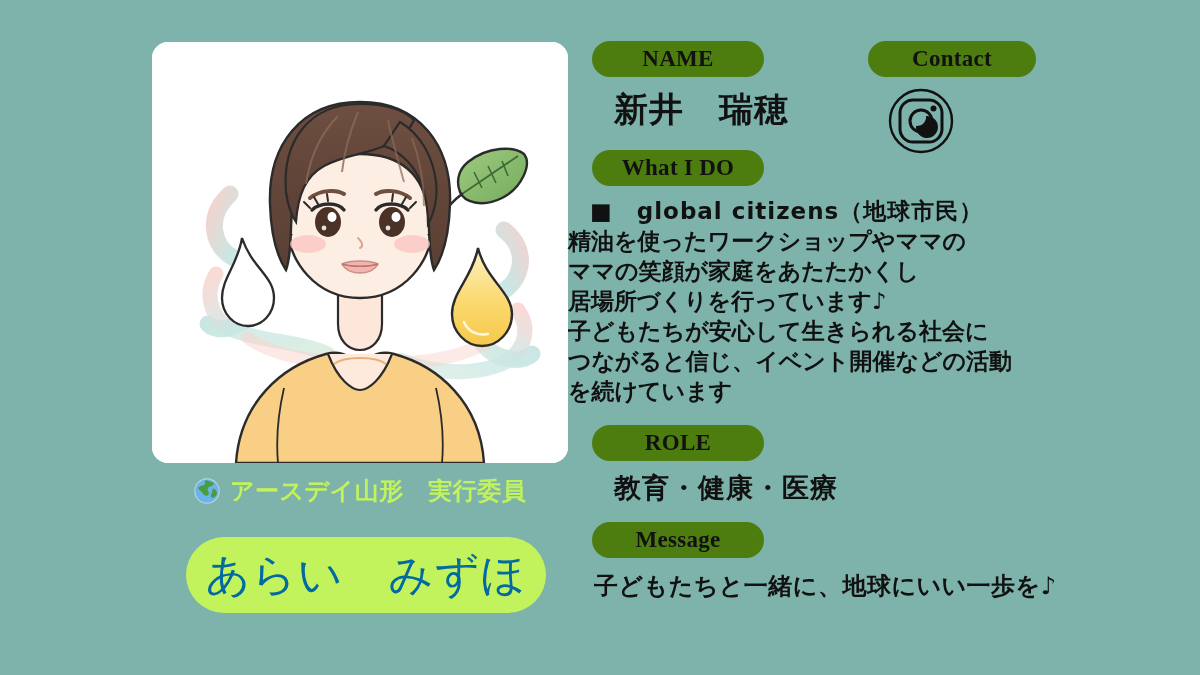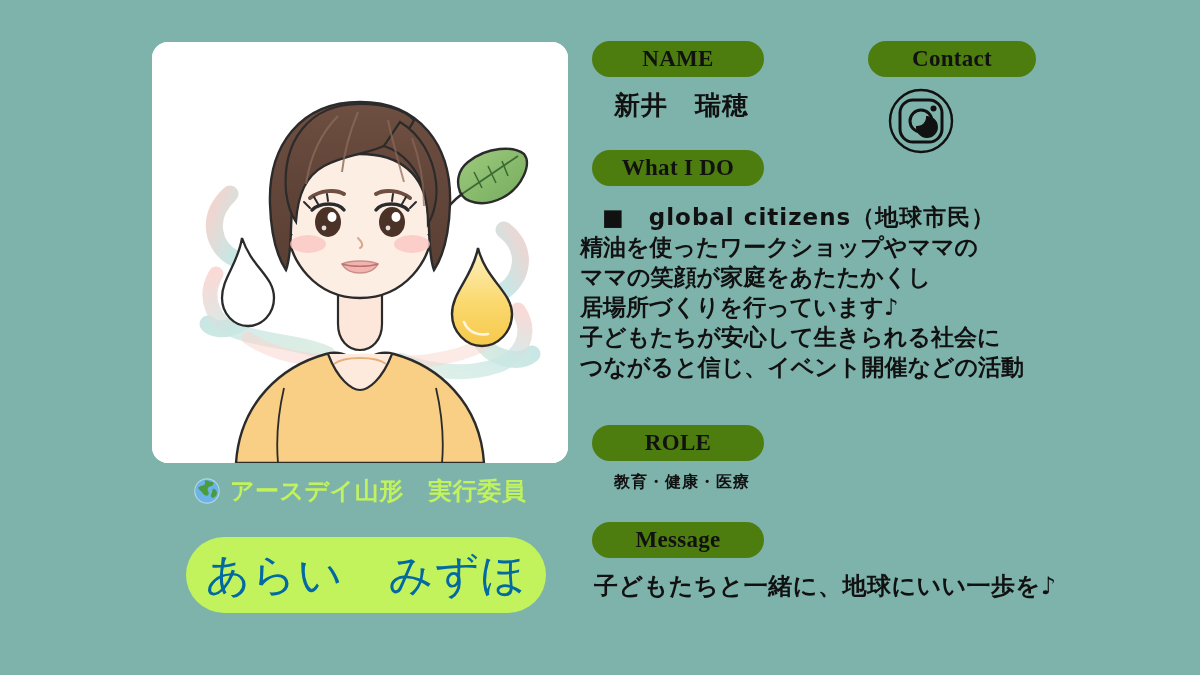--- a/index.html
+++ b/index.html
@@ -107,39 +107,38 @@
   #pill-message { left: 592px; top: 522px; width: 172px; }
 
   .field-value {
     position: absolute;
     font-family: "DejaVu Sans", "Liberation Sans", sans-serif;
     font-weight: 700;
     color: #111111;
     white-space: nowrap;
     line-height: 1;
   }
-  #value-name { left: 614px; top: 92px;  font-size: 26px; letter-spacing: 1px; }
-  #value-role { left: 614px; top: 474px; font-size: 16px; letter-spacing: 1px; }
+  #value-name { left: 614px; top: 92px;  font-size: 34px; letter-spacing: 1px; }
+  #value-role { left: 614px; top: 474px; font-size: 27px; letter-spacing: 1px; }
   #value-message { left: 594px; top: 574px; font-size: 24px; letter-spacing: 0.5px; }
 
   .instagram-icon {
     position: absolute;
     left: 888px;
     top: 88px;
     width: 66px;
     height: 66px;
   }
   .instagram-icon svg { display: block; width: 100%; height: 100%; }
 
   .whatido-body {
     position: absolute;
-    left: 580px;
+    left: 568px;
     top: 196px;
     width: 470px;
-    margin-top: 6px;
   }
   .wd-line {
     font-family: "DejaVu Sans", "Liberation Sans", sans-serif;
     font-weight: 700;
     font-size: 23px;
     color: #111111;
     line-height: 30px;
     white-space: nowrap;
     letter-spacing: 0px;
   }
@@ -296,20 +295,21 @@
   </div>
 
   <div class="pill" id="pill-whatido">What I DO</div>
   <div class="whatido-body">
     <div class="wd-line headline">■　global  citizens（地球市民）</div>
     <div class="wd-line">精油を使ったワークショップやママの</div>
     <div class="wd-line">ママの笑顔が家庭をあたたかくし</div>
     <div class="wd-line">居場所づくりを行っています♪</div>
     <div class="wd-line">子どもたちが安心して生きられる社会に</div>
     <div class="wd-line">つながると信じ、イベント開催などの活動</div>
+    <div class="wd-line">を続けています</div>
   </div>
 
   <div class="pill" id="pill-role">ROLE</div>
   <div class="field-value" id="value-role">教育・健康・医療</div>
 
   <div class="pill" id="pill-message">Message</div>
   <div class="field-value" id="value-message">子どもたちと一緒に、地球にいい一歩を♪</div>
 
 </div>
 

